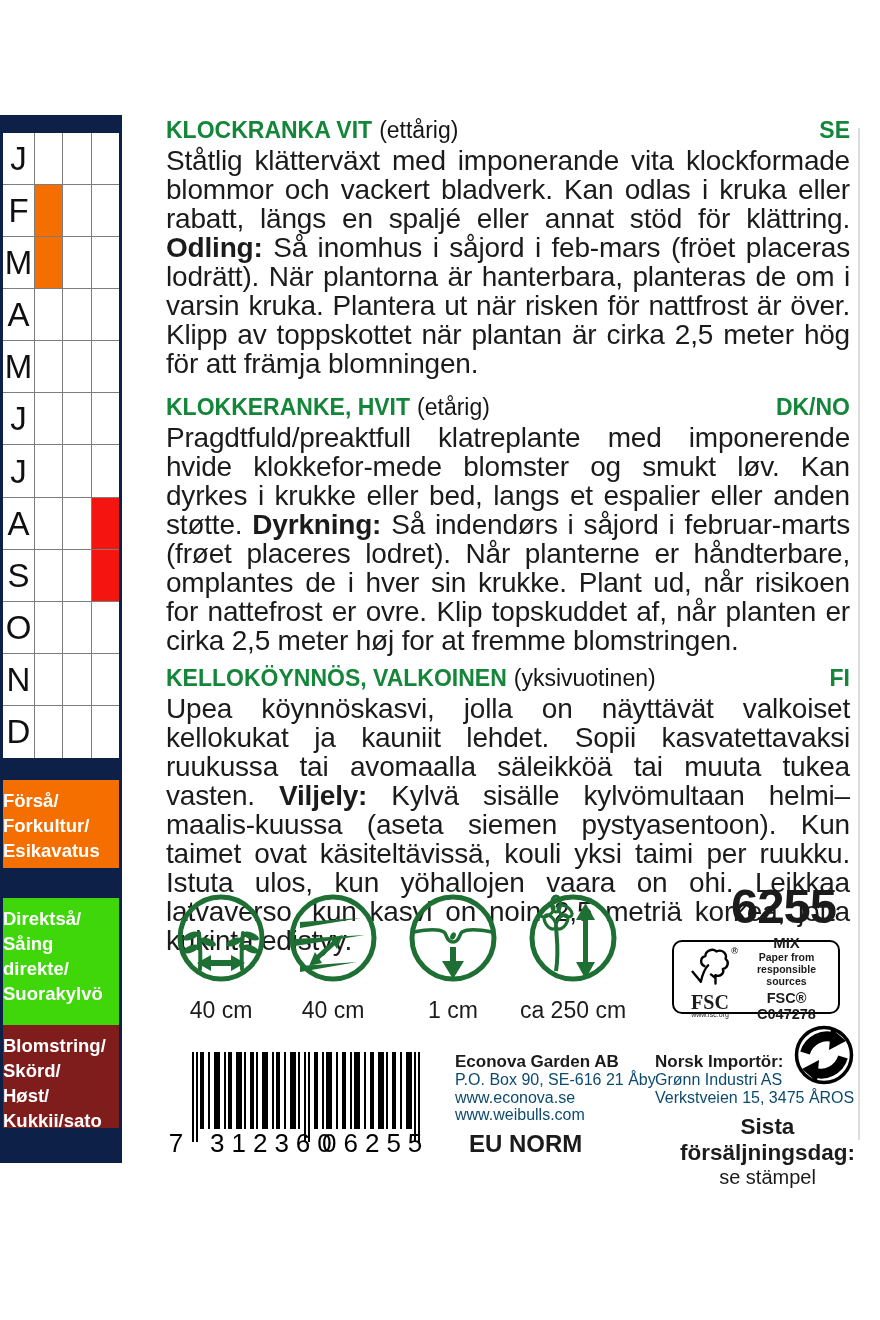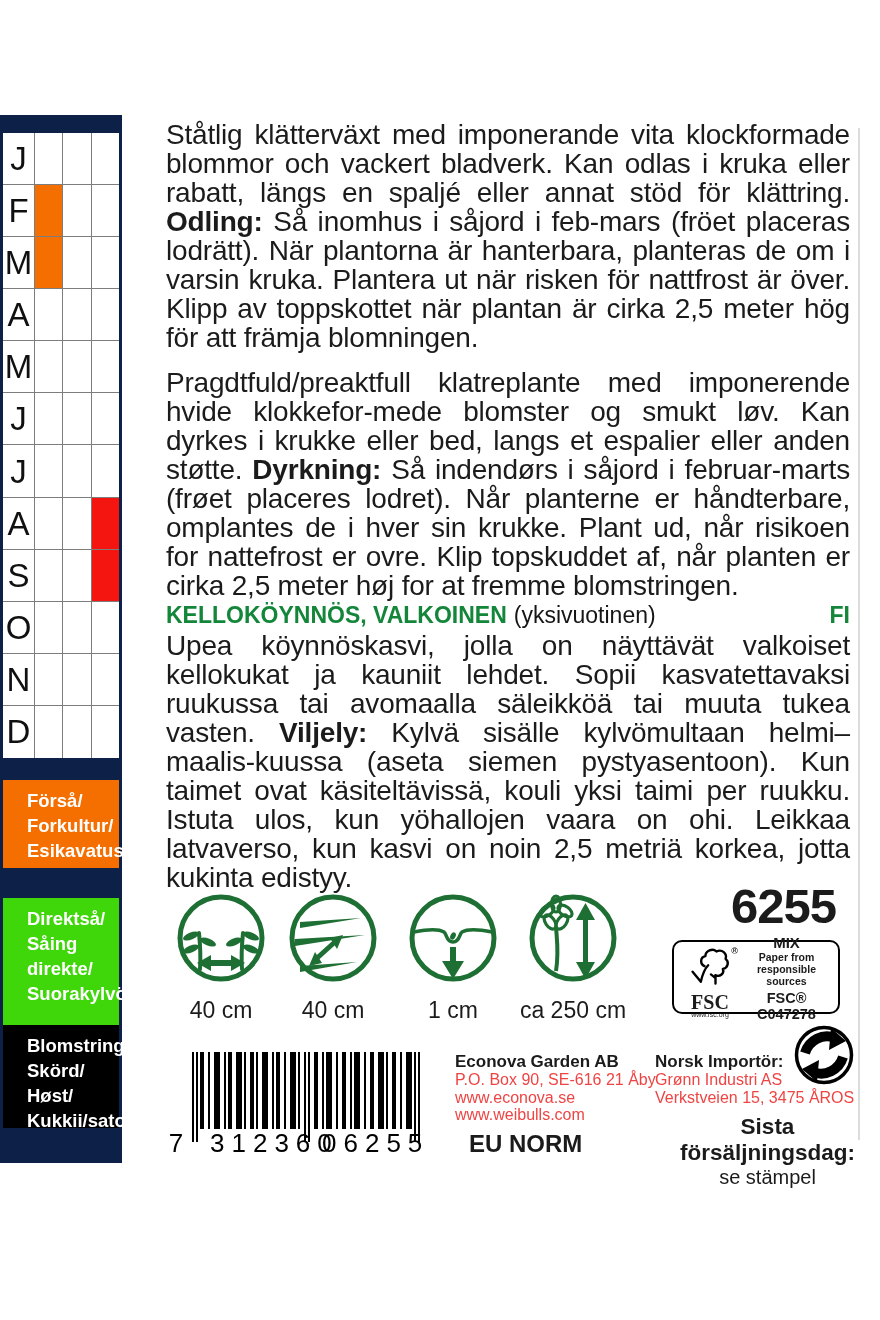--- a/index.html
+++ b/index.html
@@ -10,32 +10,32 @@
   .sidebar{position:absolute;left:0;top:115px;width:122px;height:1048px;background:var(--navy);}
   .cal-grid{position:absolute;left:3px;top:18px;width:116px;height:625px;background:#fff;
             display:grid;grid-template-rows:repeat(12,1fr);}
   .cal-row{display:grid;grid-template-columns:31px 1fr 1fr 1fr;border-bottom:1px solid #7d7d7d;}
   .cal-row:last-child{border-bottom:none;}
   .cal-letter,.cal-cell{border-left:1px solid #7d7d7d;}
   .cal-row > :first-child{border-left:none;}
   .cal-letter{display:flex;align-items:center;justify-content:center;
               font-size:33px;color:#101010;line-height:1;}
   .legend-block{position:absolute;left:3px;width:116px;color:#fff;font-weight:bold;
-                font-size:18.5px;line-height:25px;padding:8px 0 0 24px;box-sizing:border-box;}
+                font-size:18.5px;line-height:25px;padding:8px 0 0 0;box-sizing:border-box;}
 
   
   .main{position:absolute;left:166px;top:117px;width:684px;}
   .sec-head{display:flex;justify-content:space-between;align-items:baseline;
             font-size:23px;line-height:26px;font-weight:bold;}
   .sec-title{color:var(--heading-green);white-space:nowrap;}
   .sec-suffix{font-weight:normal;color:#151515;margin-left:7px;}
   .sec-lang{color:var(--heading-green);}
   .sec-body{font-size:28px;line-height:29px;text-align:justify;letter-spacing:-0.2px;
             margin-top:3px;color:#1b1b1b;}
-  .sec2{margin-top:16px;} .sec3{margin-top:2px;}
+  .sec2{margin-top:16px;} .sec3{margin-top:10px;}
   .yield{margin-top:16px;font-size:23px;line-height:28px;}
   .bold{font-weight:bold;}
 
   
   .spec-item{position:absolute;top:891px;width:112px;text-align:center;}
   .spec-label{font-size:23px;margin-top:2px;color:#1b1b1b;}
 
   
   .article-number{position:absolute;left:680px;top:882px;width:156px;text-align:right;
                   font-size:49px;font-weight:bold;letter-spacing:-1px;line-height:1;}
@@ -48,21 +48,21 @@
   .fsc-right{flex:1;display:flex;flex-direction:column;align-items:center;justify-content:center;
              text-align:center;font-weight:bold;}
   .fsc-mix{font-size:15px;line-height:17px;}
   .fsc-src{font-size:10.5px;line-height:12px;}
   .fsc-lic{font-size:14.5px;line-height:16px;margin-top:3px;}
 
   
   .barcode{position:absolute;left:166px;top:1052px;}
   .publisher{position:absolute;left:455px;top:1052px;}
   .pub-name{font-weight:bold;font-size:17px;line-height:19px;}
-  .pub-line{font-size:16px;line-height:17.5px;color:#ef4444;}
+  .pub-line{font-size:16px;line-height:17.5px;color:#0c4a6e;}
   .eu-norm{position:absolute;left:469px;top:1130px;font-size:24px;font-weight:bold;}
   .importer{position:absolute;left:655px;top:1052px;}
   .expiry{position:absolute;left:655px;top:1114px;text-align:center;}
   .expiry-title{font-weight:bold;font-size:22.5px;line-height:26px;}
   .expiry-value{font-size:20px;line-height:23px;}
   .recycle{position:absolute;left:793px;top:1024px;}
   .edge-line{position:absolute;left:858px;top:128px;width:2px;height:1012px;background:#dcdcdc;}
 </style>
 </head>
 <body>
@@ -149,36 +149,44 @@
           <div>Förså/</div>
           <div>Forkultur/</div>
           <div>Esikavatus</div>
         </div>
         <div class="legend-block" style="top: 783px; height: 135px; background: rgb(63, 214, 10);">
           <div>Direktså/</div>
           <div>Såing</div>
           <div>direkte/</div>
           <div>Suorakylvö</div>
         </div>
-        <div class="legend-block" style="top: 910px; height: 103px; background: #000000;">
+        <div class="legend-block" style="top: 910px; height: 103px; background: #7f1d1d;">
           <div>Blomstring/</div>
           <div>Skörd/</div>
           <div>Høst/</div>
           <div>Kukkii/sato</div>
         </div>
       </div>
   </div>
 
   <div class="main">
 
     <div class="sec">
+      <div class="sec-head">
+        <span class="sec-title"><span>KLOCKRANKA VIT</span><span class="sec-suffix">(ettårig)</span></span>
+        <span class="sec-lang">SE</span>
+      </div>
       <div class="sec-body"><span>Ståtlig klätterväxt med imponerande vita klockformade blommor och vackert bladverk. Kan odlas i kruka eller rabatt, längs en spaljé eller annat stöd för klättring. </span><span class="bold">Odling:</span><span> Så inomhus i såjord i feb-mars (fröet placeras lodrätt). När plantorna är hanterbara, planteras de om i varsin kruka. Plantera ut när risken för nattfrost är över. Klipp av toppskottet när plantan är cirka 2,5 meter hög för att främja blomningen.</span></div>
     </div>
 
     <div class="sec sec2">
+      <div class="sec-head">
+        <span class="sec-title"><span>KLOKKERANKE, HVIT</span><span class="sec-suffix">(etårig)</span></span>
+        <span class="sec-lang">DK/NO</span>
+      </div>
       <div class="sec-body"><span>Pragdtfuld/preaktfull klatreplante med imponerende hvide klokkefor-mede blomster og smukt løv. Kan dyrkes i krukke eller bed, langs et espalier eller anden støtte. </span><span class="bold">Dyrkning:</span><span> Så indendørs i såjord i februar-marts (frøet placeres lodret). Når planterne er håndterbare, omplantes de i hver sin krukke. Plant ud, når risikoen for nattefrost er ovre. Klip topskuddet af, når planten er cirka 2,5 meter høj for at fremme blomstringen.</span></div>
     </div>
 
     <div class="sec sec3">
       <div class="sec-head">
         <span class="sec-title"><span>KELLOKÖYNNÖS, VALKOINEN</span><span class="sec-suffix">(yksivuotinen)</span></span>
         <span class="sec-lang">FI</span>
       </div>
       <div class="sec-body"><span>Upea köynnöskasvi, jolla on näyttävät valkoiset kellokukat ja kauniit lehdet. Sopii kasvatettavaksi ruukussa tai avomaalla säleikköä tai muuta tukea vasten. </span><span class="bold">Viljely:</span><span> Kylvä sisälle kylvömultaan helmi–maalis-kuussa (aseta siemen pystyasentoon). Kun taimet ovat käsiteltävissä, kouli yksi taimi per ruukku. Istuta ulos, kun yöhallojen vaara on ohi. Leikkaa latvaverso, kun kasvi on noin 2,5 metriä korkea, jotta kukinta edistyy.</span></div>
     </div>

